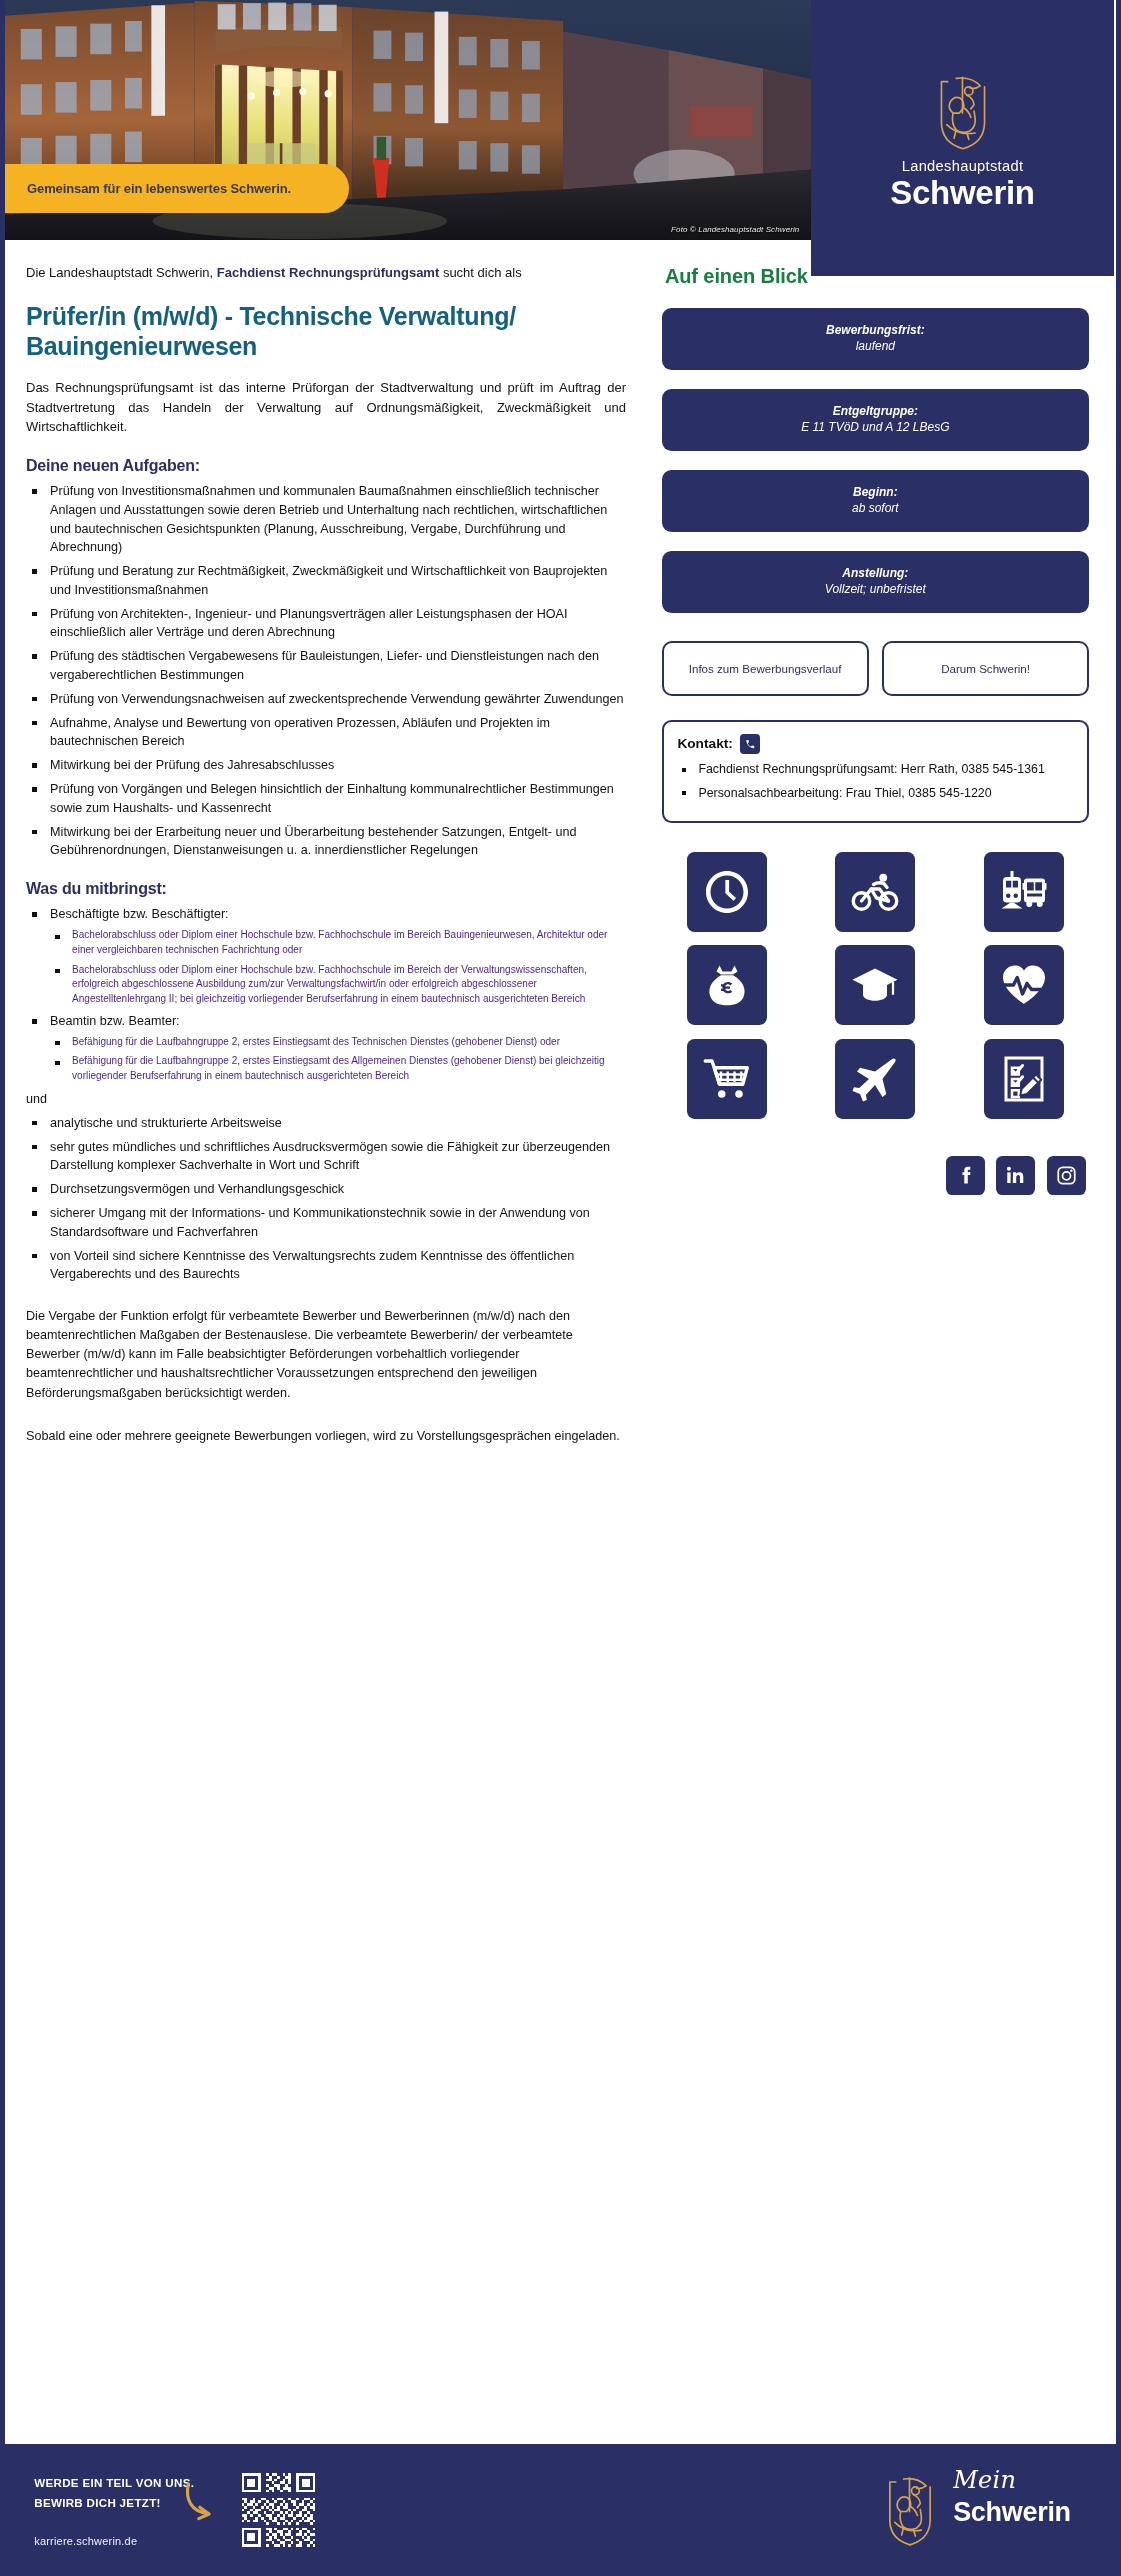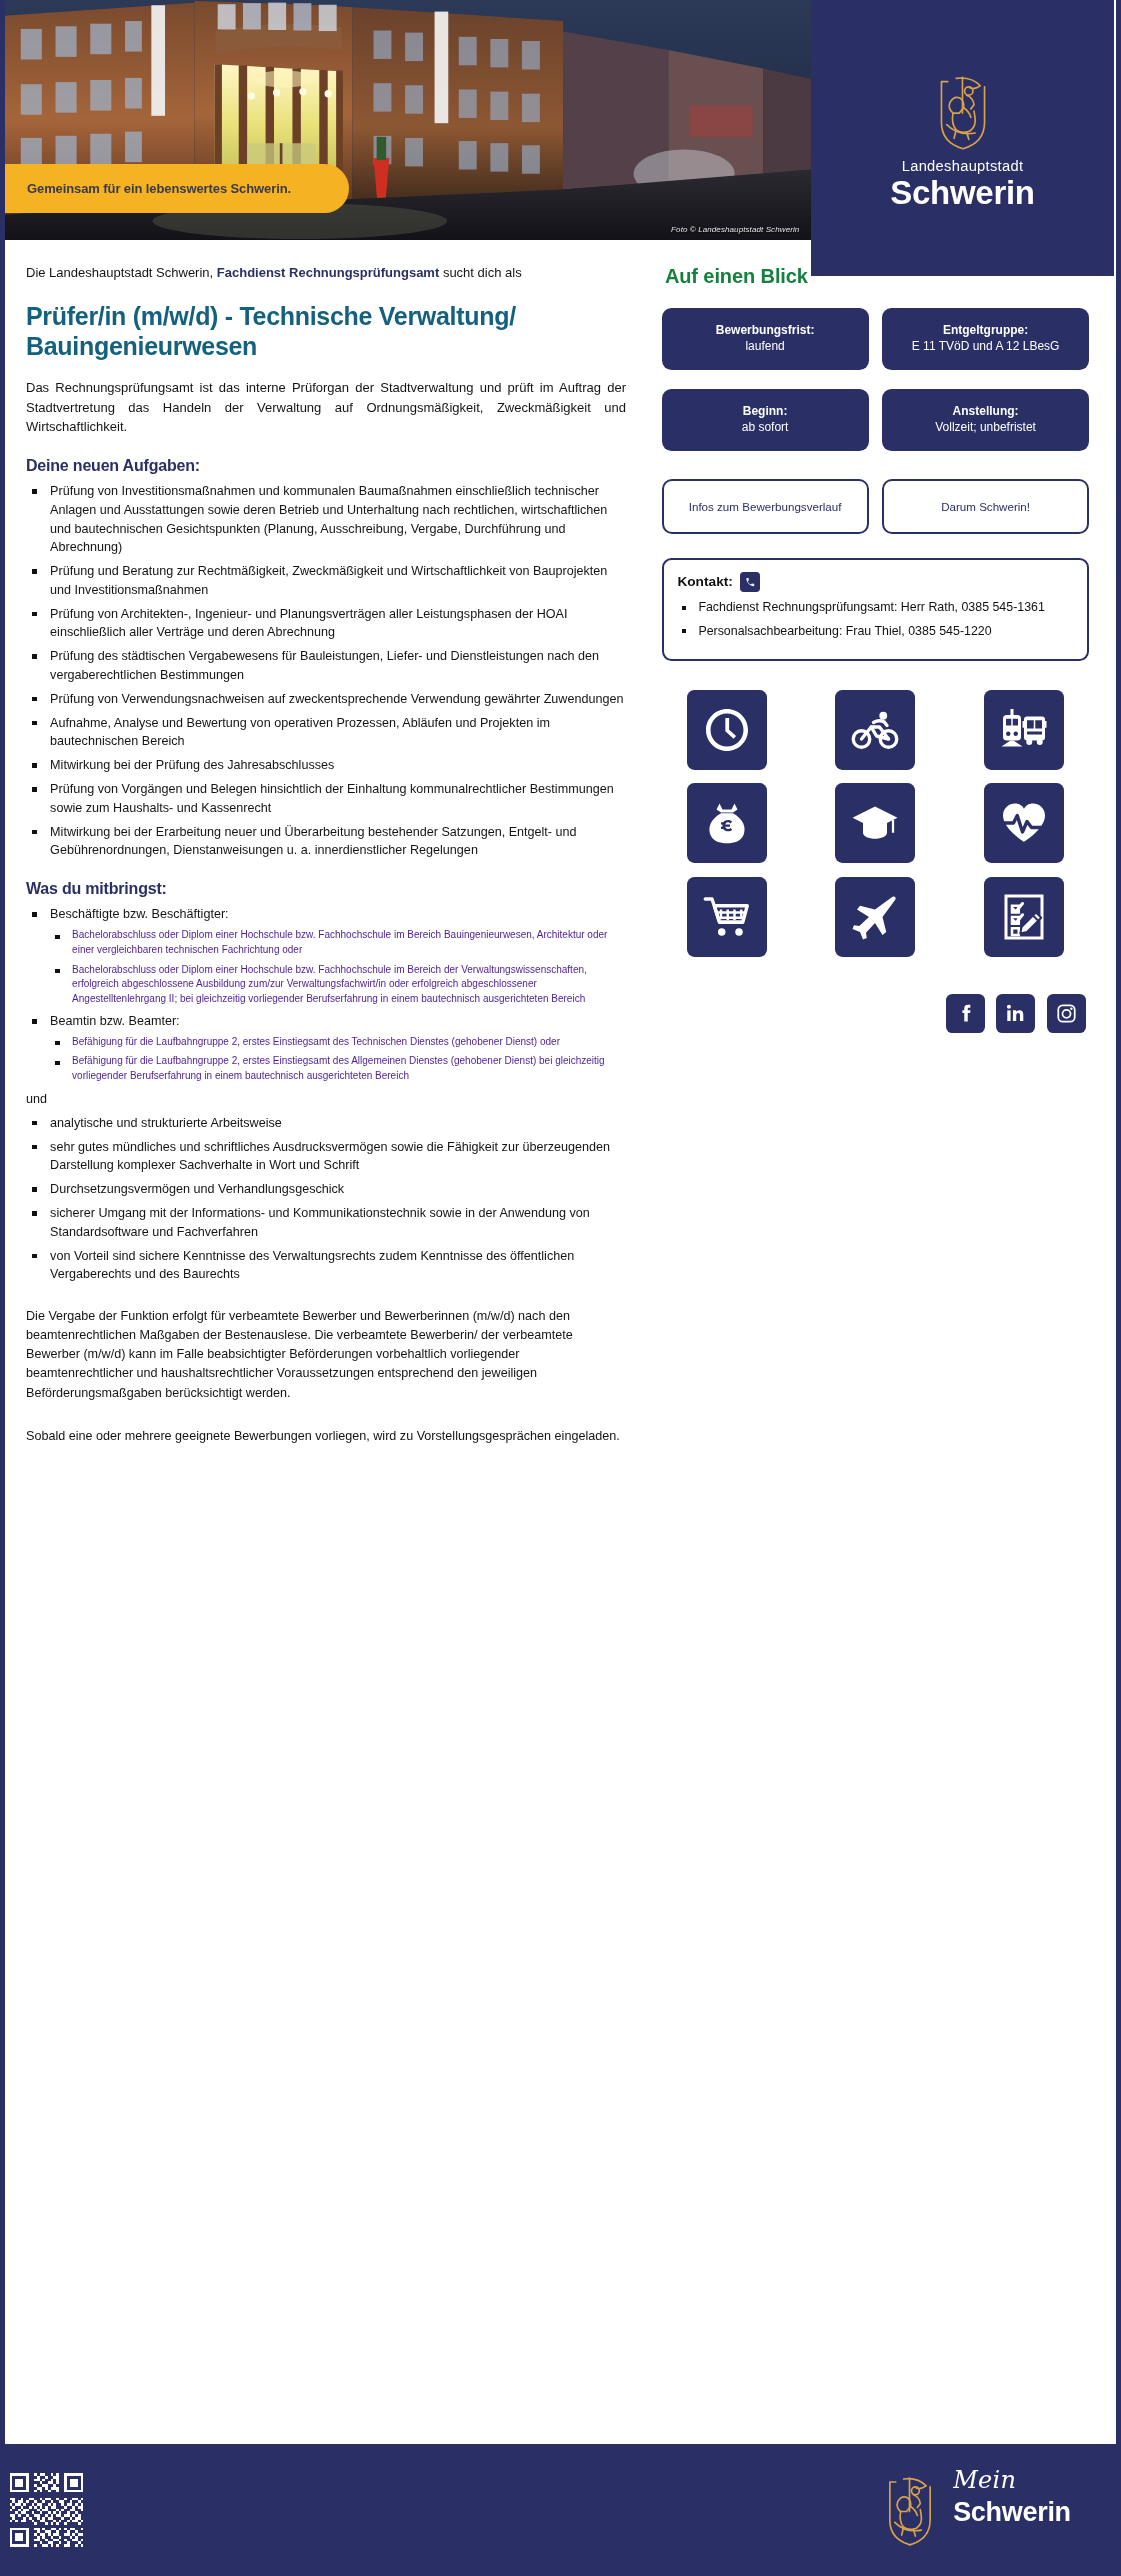--- a/index.html
+++ b/index.html
@@ -181,23 +181,24 @@
   
   h2.glance {
     color: #15803d;
     font-size: 20px;
     font-weight: 700;
     margin: 0 0 20px 3.2px;
     letter-spacing: -0.1px;
   }
   .info-grid {
     display: grid;
-    grid-template-columns: 1fr 1fr;
+    grid-template-columns: 1fr;
     gap: 19px 13.7px;
     margin-bottom: 28.4px;
+    font-style: italic;
   }
   .info-card {
     background: #2a2f66;
     border-radius: 9.5px;
     color: #ffffff;
     min-height: 62px;
     display: flex;
     flex-direction: column;
     align-items: center;
     justify-content: center;
@@ -707,20 +708,25 @@
             <rect x="2.6" y="2.6" width="18.8" height="18.8" rx="5" fill="none" stroke="#fff" stroke-width="2"></rect>
             <circle cx="12" cy="12.4" r="4.6" fill="none" stroke="#fff" stroke-width="2"></circle>
             <circle cx="17.6" cy="6.6" r="1.4"></circle>
           </svg>
         </a>
       </div>
     </div>
   </div>
 
   <div class="footer">
+    <div class="footer-left">
+      <div class="l1">WERDE EIN TEIL VON UNS.</div>
+      <div class="l2">BEWIRB DICH JETZT!</div>
+      <div class="url">karriere.schwerin.de</div>
+    </div>
 
     <svg class="footer-arrow" viewBox="0 0 90 90">
       <path d="M12 10 C6 40 18 62 48 66" fill="none" stroke="#d8a24a" stroke-width="6" stroke-linecap="round"></path>
       <path d="M34 54 L52 67 L32 76" fill="none" stroke="#d8a24a" stroke-width="6" stroke-linecap="round" stroke-linejoin="round"></path>
     </svg>
 
     <svg class="qr" viewBox="0 0 29 29" shape-rendering="crispEdges">
       <rect width="29" height="29" fill="#2a2f66"></rect>
       <g fill="#ffffff">
         <rect x="1" y="1" width="7" height="1"></rect>

